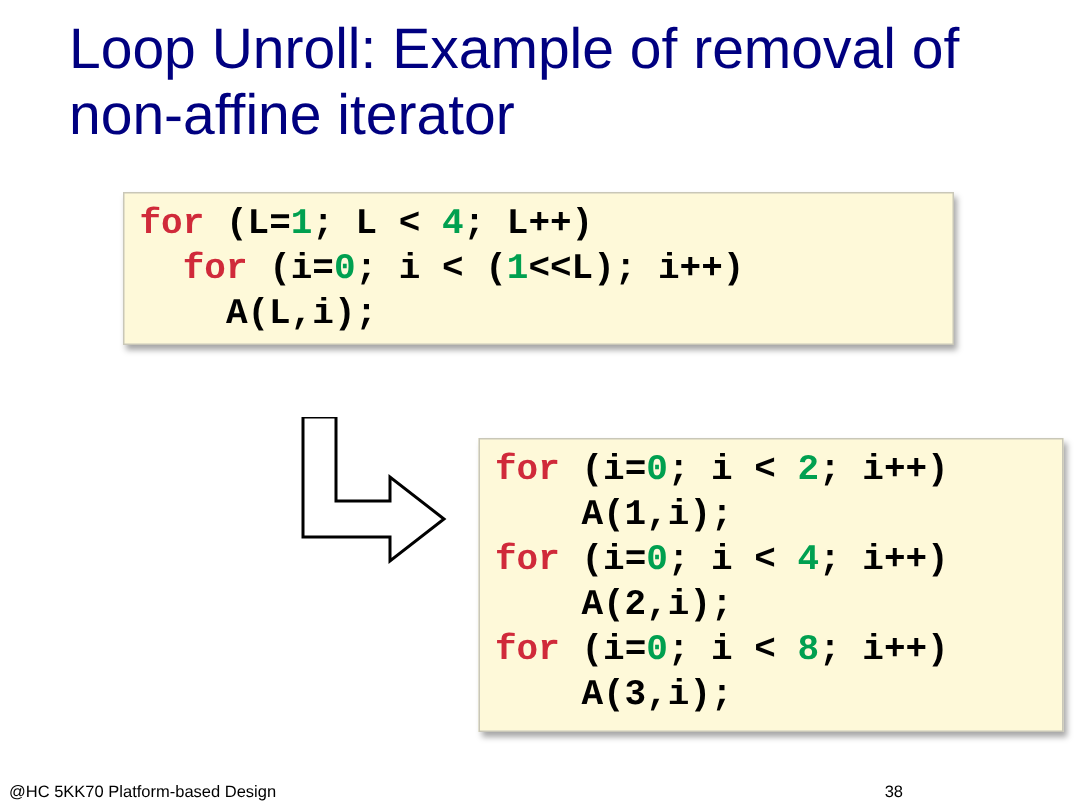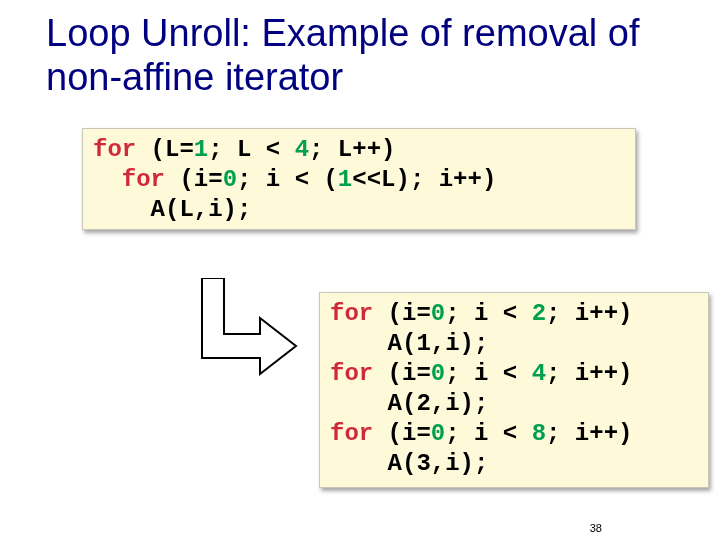--- a/index.html
+++ b/index.html
@@ -108,15 +108,16 @@
     </svg>
   </div>
 
   <div class="codebox box2"><span class="kw">for</span><span> (i=</span><span class="lit">0</span><span>; i &lt; </span><span class="lit">2</span><span>; i++)</span>
 <span>    A(1,i);</span>
 <span class="kw">for</span><span> (i=</span><span class="lit">0</span><span>; i &lt; </span><span class="lit">4</span><span>; i++)</span>
 <span>    A(2,i);</span>
 <span class="kw">for</span><span> (i=</span><span class="lit">0</span><span>; i &lt; </span><span class="lit">8</span><span>; i++)</span>
 <span>    A(3,i);</span></div>
 
+  <div class="footer-left">@HC 5KK70 Platform-based Design</div>
   <div class="footer-right">38</div>
 
 </div>
 
 </body></html>

